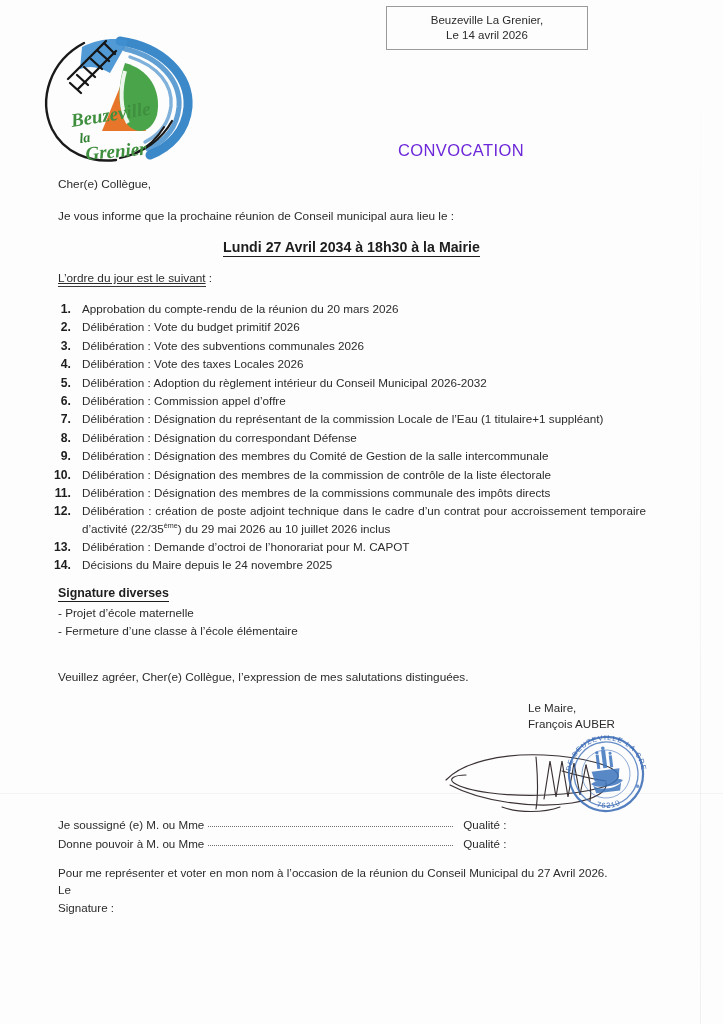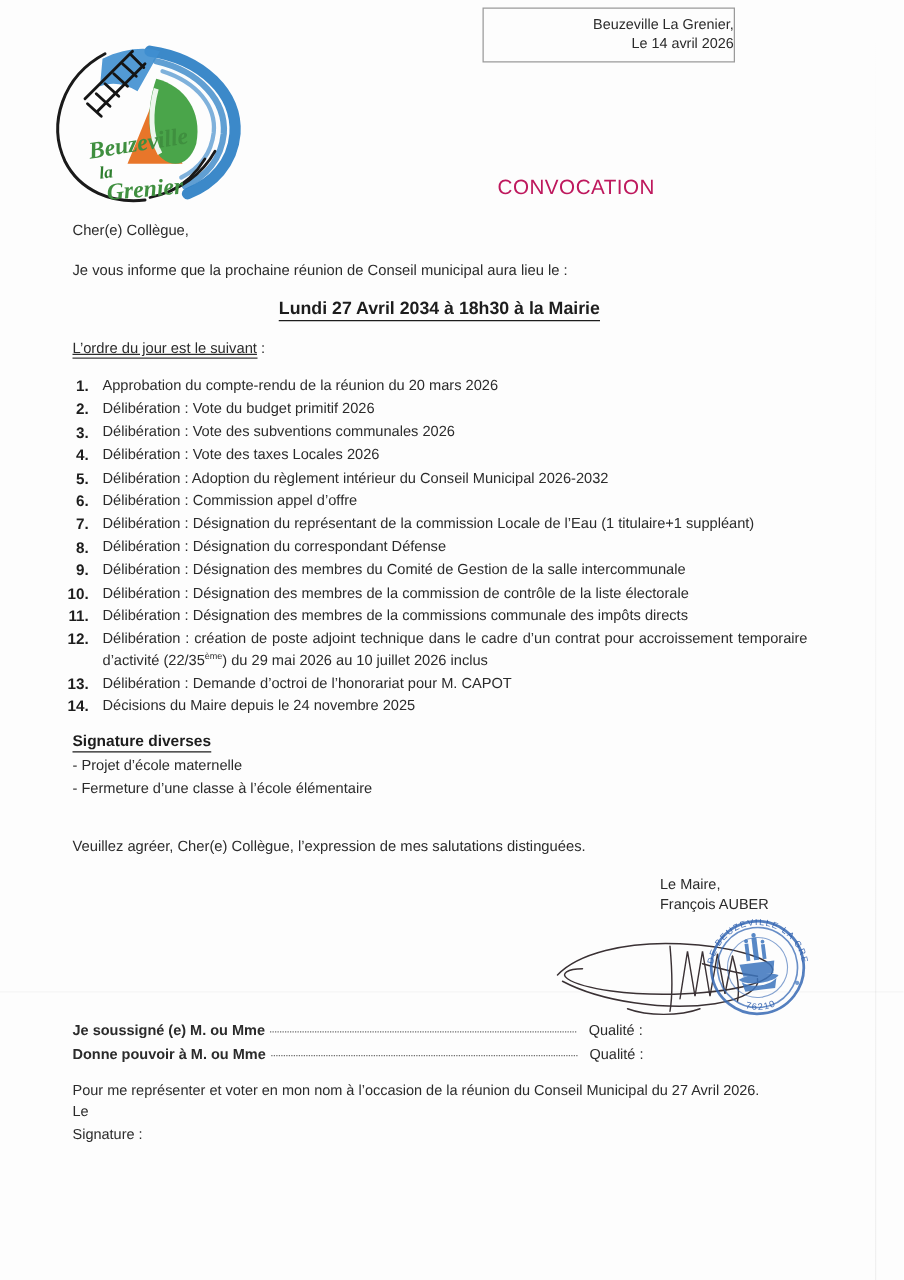--- a/index.html
+++ b/index.html
@@ -43,42 +43,42 @@
   .date-box {
     position: absolute;
     left: 386px;
     top: 6px;
     width: 202px;
     height: 44px;
     border: 1px solid #9a9a9a;
     box-sizing: border-box;
     display: flex;
     flex-direction: column;
-    align-items: flex-end;
+    align-items: center;
     justify-content: center;
     line-height: 1.32;
     font-size: 11.5px;
     color: #2b2b2b;
   }
 
   .logo {
     position: absolute;
     left: 24px;
     top: 27px;
     width: 178px;
     height: 138px;
   }
 
   .convocation {
     position: absolute;
     left: 398px;
     top: 141px;
     font-size: 16.5px;
     letter-spacing: 0.4px;
-    color: #be185d;
+    color: #6d28d9;
     font-weight: 400;
   }
 
   
   .txt {
     position: absolute;
     font-size: 11.8px;
     color: #2b2b2b;
     line-height: 1.35;
     white-space: nowrap;
@@ -198,21 +198,21 @@
     top: 816px;
     width: 600px;
     font-size: 11.6px;
     color: #2b2b2b;
   }
   .proxy-row {
     display: flex;
     align-items: baseline;
     line-height: 1.62;
   }
-  .proxy-label { white-space: nowrap; font-weight: bold; }
+  .proxy-label { white-space: nowrap; }
   .dots {
     flex: 0 0 245px;
     margin: 0 10px 0 4px;
     border-bottom: 1.1px dotted #6d6d6d;
     position: relative;
     top: -2px;
   }
   .qualite { white-space: nowrap; }
 
   .proxy-note {

